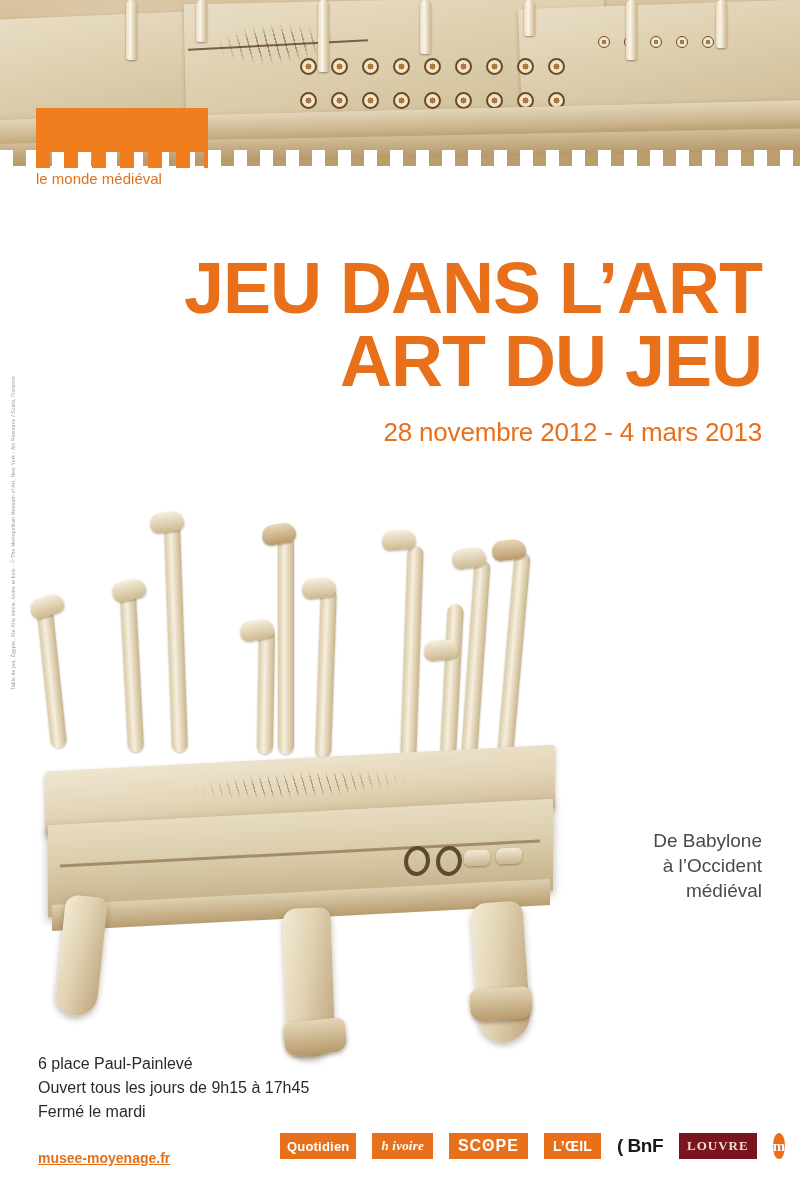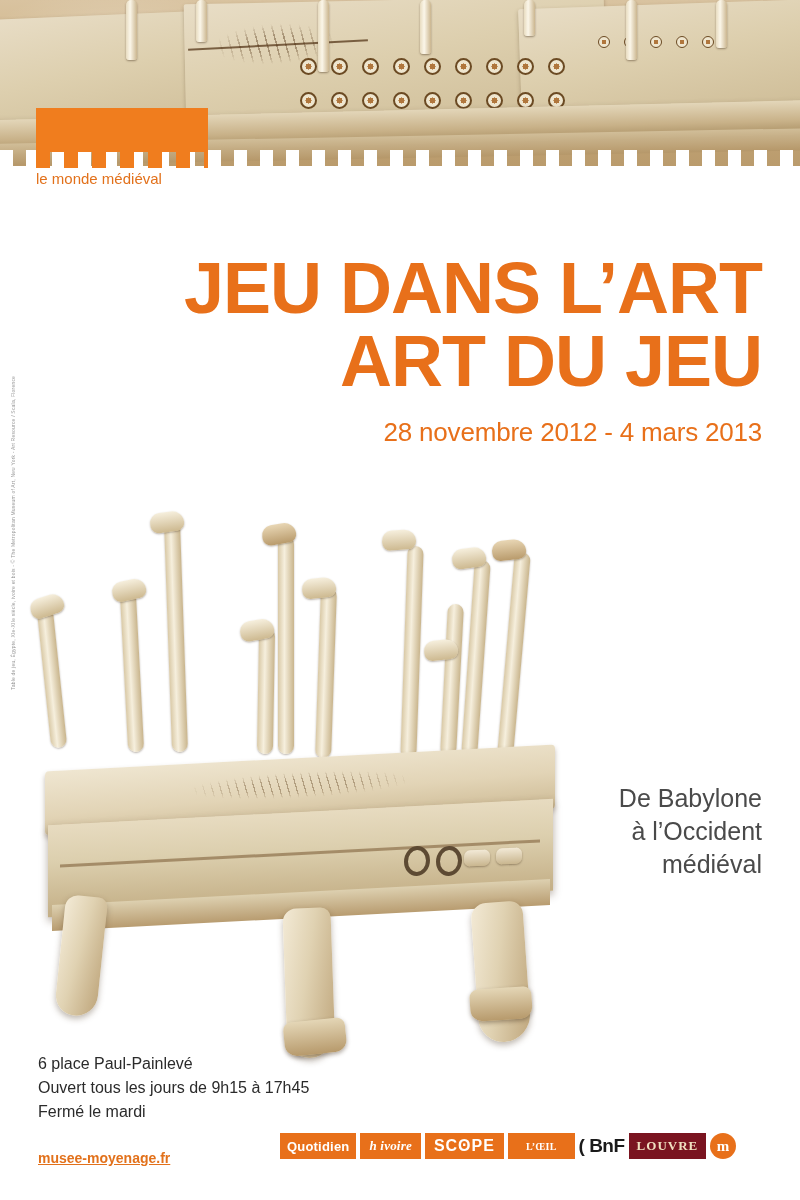--- a/index.html
+++ b/index.html
@@ -152,24 +152,24 @@
   }
   .date-line {
     margin-top: 18px;
     color: #E8701A;
     font-size: 26px;
     letter-spacing: -0.2px;
   }
 
   .subtitle {
     position: absolute;
-    right: 38px; top: 782px;
+    right: 38px; top: 828px;
     text-align: right;
     color: #4a4a4a;
-    font-size: 25px;
+    font-size: 19px;
     line-height: 1.32;
     width: 300px;
   }
 
   
   .object-photo {
     position: absolute;
     left: 0; top: 500px;
     width: 620px; height: 560px;
   }
@@ -290,37 +290,37 @@
     font-weight: bold;
     color: #E2711B;
   }
 
   .partners {
     position: absolute;
     left: 280px; top: 1126px;
     width: 490px; height: 40px;
     display: flex;
     align-items: center;
-    gap: 4px;
+    gap: 16px;
   }
   .plogo {
     display: flex;
     align-items: center;
     justify-content: center;
     height: 26px;
     color: #ffffff;
     font-size: 12px;
     font-weight: bold;
     letter-spacing: .2px;
     white-space: nowrap;
   }
   .plogo.quotidien { background: #E8701A; padding: 0 7px; font-size: 13px; }
   .plogo.histoire  { background: #E8701A; padding: 0 9px; font-style: italic; font-family: "Liberation Serif", serif; font-size: 13px; }
   .plogo.scope     { background: #E8701A; padding: 0 9px; font-size: 16px; letter-spacing: 1px; }
-  .plogo.oeil      { background: #E8701A; padding: 0 18px; font-size: 10px; font-family: Liberation Serif, serif; }
+  .plogo.oeil      { background: #E8701A; padding: 0 9px; font-size: 14px; font-family: Liberation Sans, sans-serif; }
   .plogo.bnf       { color: #1a1a1a; font-size: 19px; font-weight: bold; letter-spacing: -0.5px; background: none; }
   .plogo.louvre    { background: #7a1420; color: #f0e0c0; padding: 0 8px; font-family: "Liberation Serif", serif; font-size: 13px; letter-spacing: 1px; }
   .plogo.rmn {
     background: #E8701A;
     width: 26px; height: 26px;
     border-radius: 50%;
     font-family: "Liberation Serif", serif;
     font-size: 15px;
   }
 </style>

